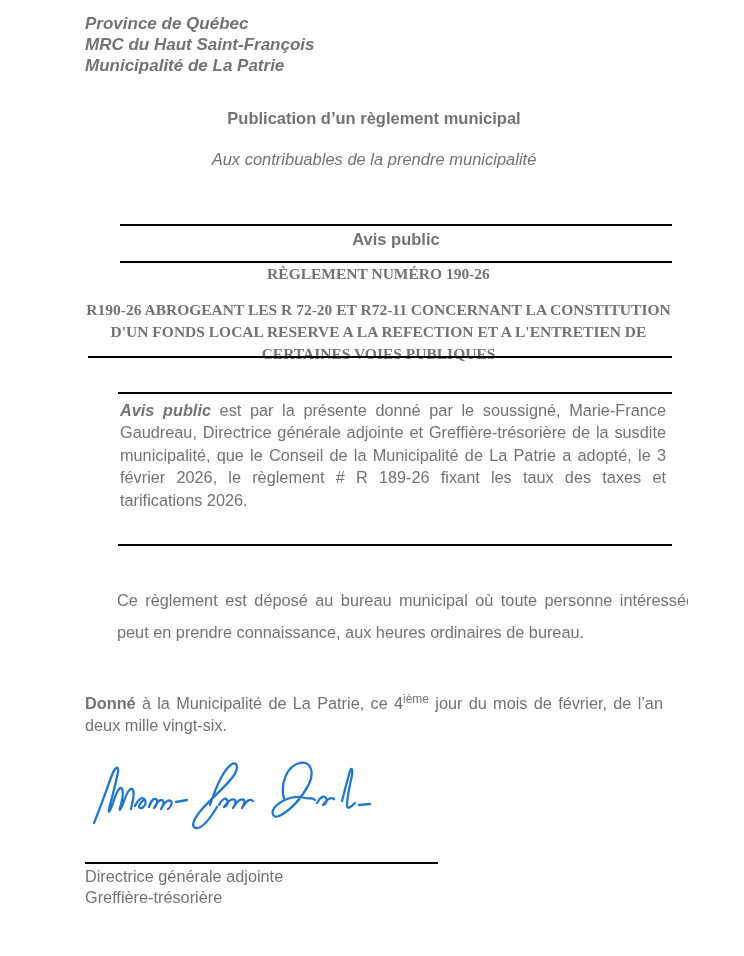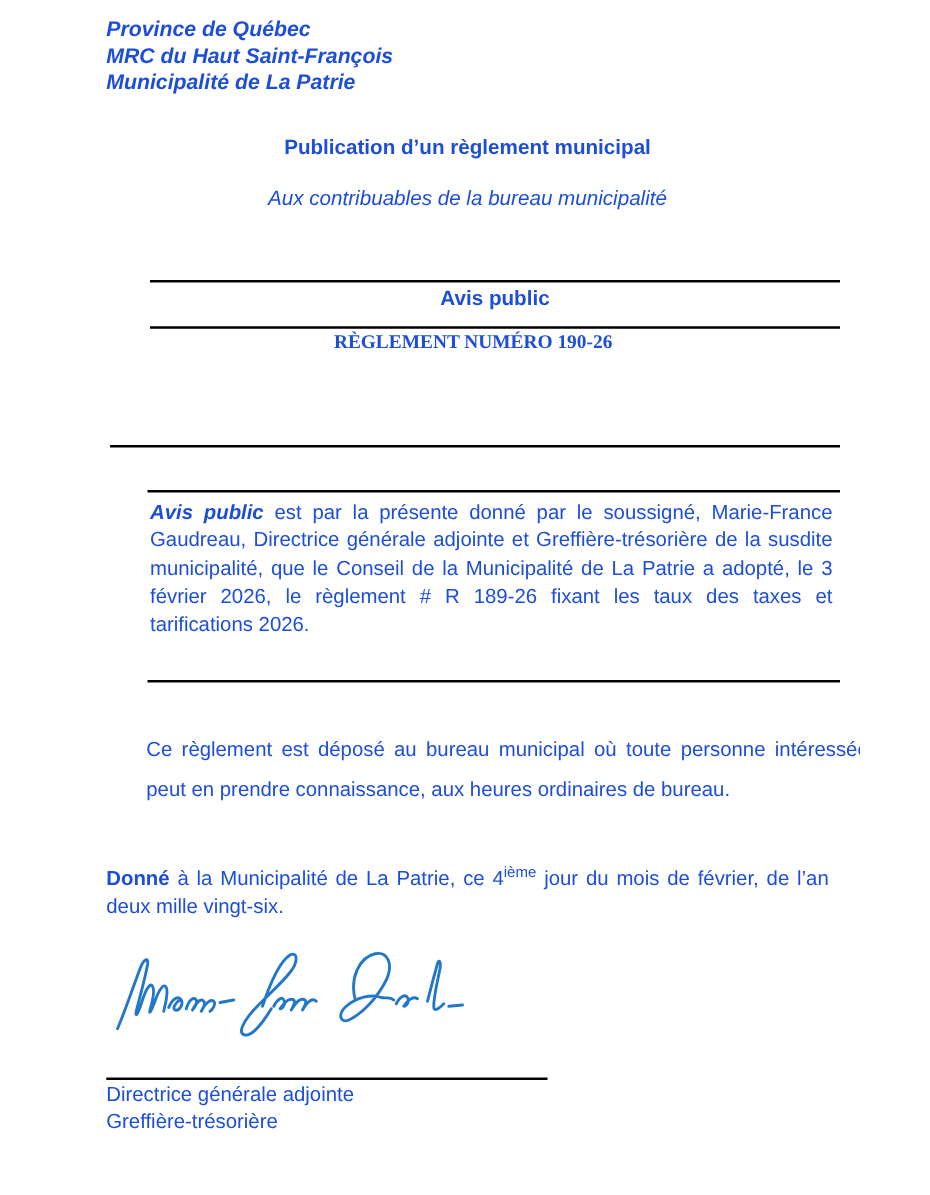--- a/index.html
+++ b/index.html
@@ -1,20 +1,20 @@
 <!DOCTYPE html>
 <html lang="fr"><head>
 <meta charset="utf-8">
 <style>
   html,body { margin:0; padding:0; background:#ffffff; }
   .page {
     position:relative;
     width:688px; height:956px;
     background:#ffffff;
-    color:#1d4ed8;
+    color:#737373;
     font-family:"Liberation Sans", sans-serif;
     overflow:hidden;
   }
   .abs { position:absolute; }
   .header {
     top:13px; left:85px;
     font-size:17px; font-weight:bold; font-style:italic;
     line-height:21px; white-space:nowrap;
   }
   .title-main {
@@ -69,27 +69,28 @@
 
 <div class="page">
 
   <div class="abs header">
     <div>Province de Québec</div>
     <div>MRC du Haut Saint-François</div>
     <div>Municipalité de La Patrie</div>
   </div>
 
   <div class="abs title-main">Publication d’un règlement municipal</div>
-  <div class="abs subtitle">Aux contribuables de la bureau municipalité</div>
+  <div class="abs subtitle">Aux contribuables de la prendre municipalité</div>
 
   <div class="abs rule rule1"></div>
   <div class="abs avis">Avis public</div>
   <div class="abs rule rule2"></div>
 
   <div class="abs regnum">RÈGLEMENT NUMÉRO 190-26</div>
+  <div class="abs capstitle">R190-26 ABROGEANT LES R 72-20 ET R72-11 CONCERNANT LA CONSTITUTION D'UN FONDS LOCAL RESERVE A LA REFECTION ET A L'ENTRETIEN DE CERTAINES VOIES PUBLIQUES</div>
   <div class="abs rule rule3"></div>
 
   <div class="abs rule rule4"></div>
   <div class="abs para1"><span class="bi">Avis public</span><span class="it"> est par la présente donné </span><span>par le soussigné, Marie-France Gaudreau, Directrice générale adjointe et Greffière-trésorière de la susdite municipalité, que le Conseil de la Municipalité de La Patrie a adopté, le 3 février 2026, le règlement # R 189-26 </span><span class="it">fixant les taux des taxes et tarifications 2026.</span></div>
   <div class="abs rule rule5"></div>
 
   <div class="abs para2">Ce règlement est déposé au bureau municipal où toute personne intéressée peut en prendre connaissance, aux heures ordinaires de bureau.</div>
 
   <div class="abs para3"><span class="bo">Donné</span><span> à la Municipalité de La Patrie, ce 4</span><sup>ième</sup><span> jour du mois de février, de l’an deux mille vingt-six.</span></div>
 

